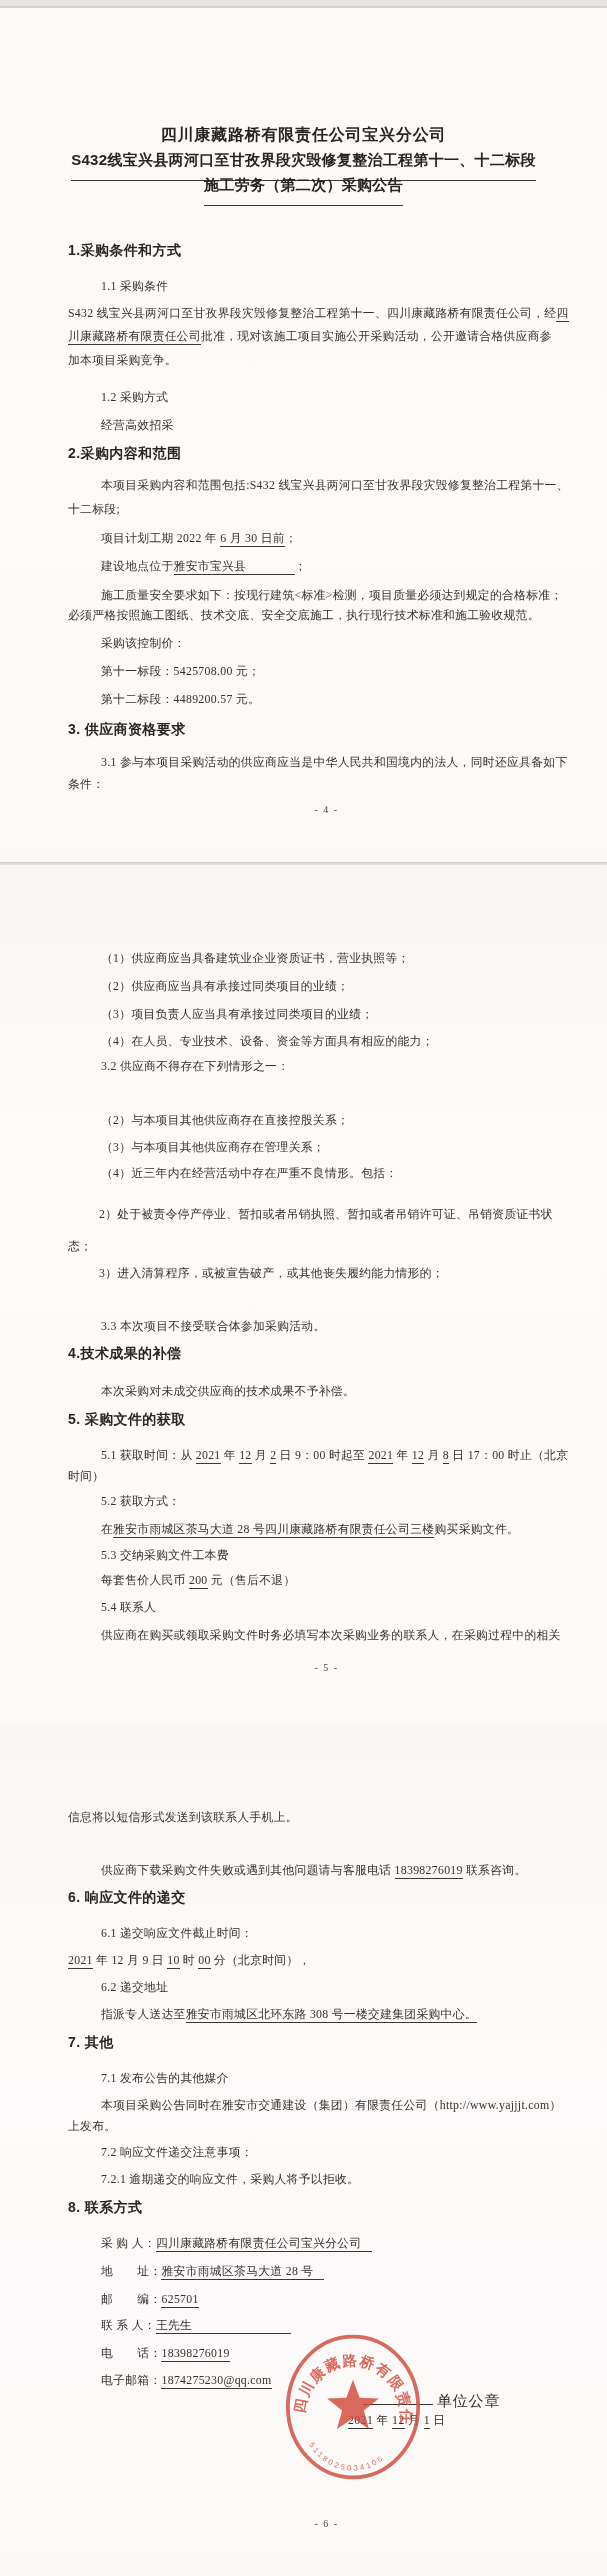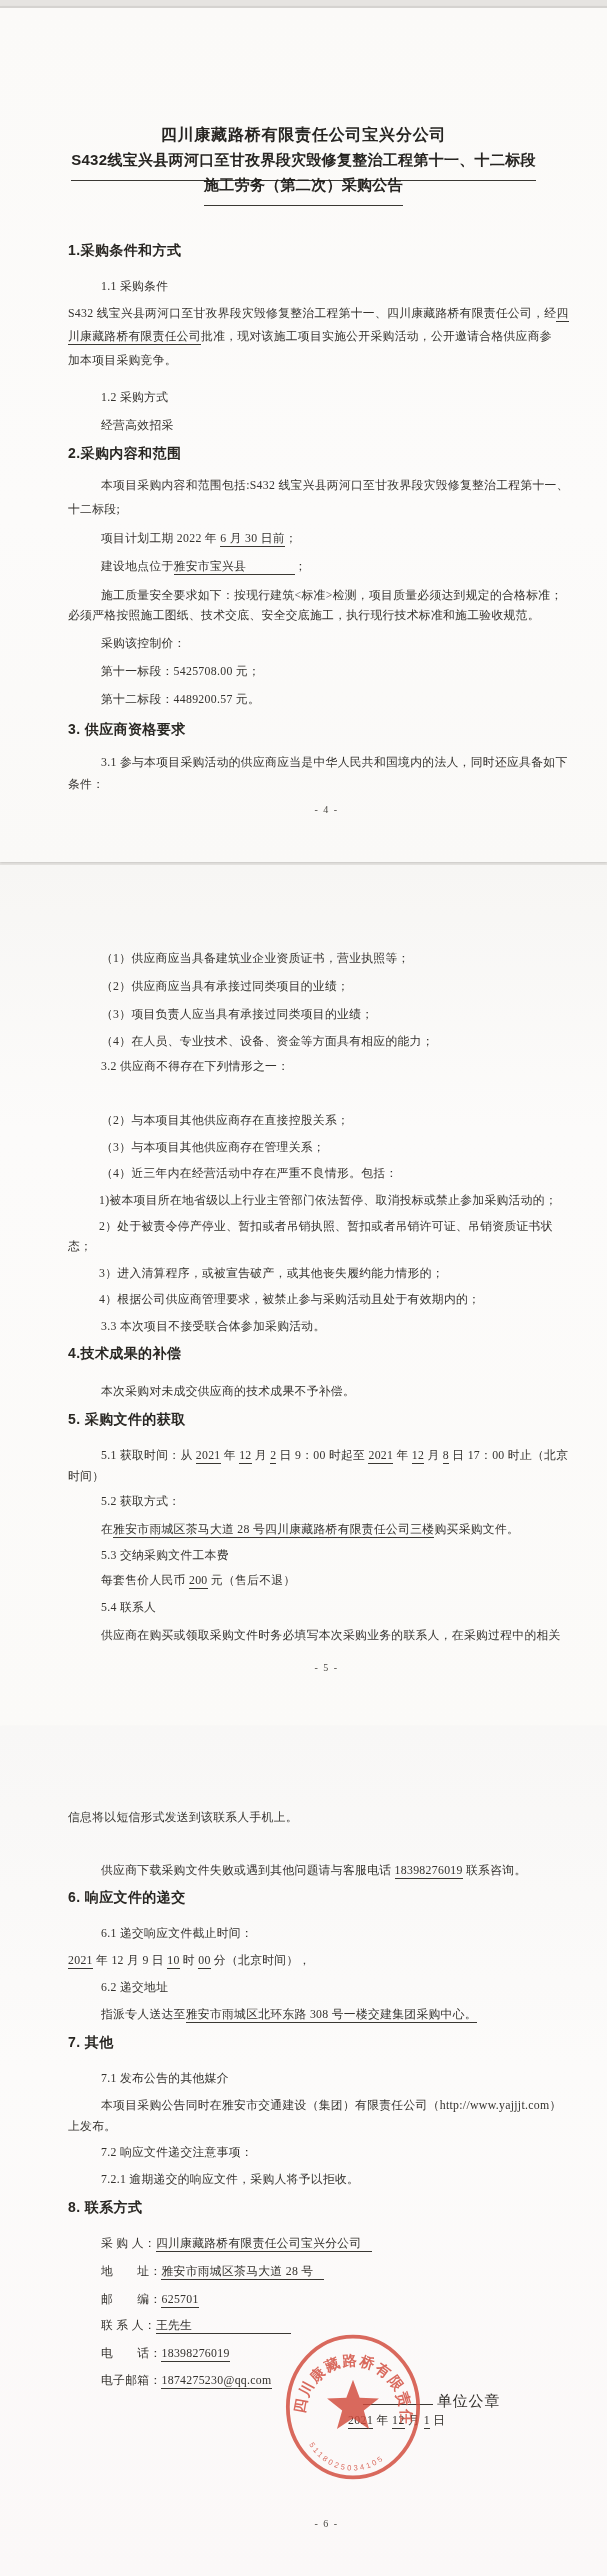--- a/index.html
+++ b/index.html
@@ -74,25 +74,23 @@
     <div class="ln ind" style="top:86px">（1）供应商应当具备建筑业企业资质证书，营业执照等；</div>
     <div class="ln ind" style="top:114px">（2）供应商应当具有承接过同类项目的业绩；</div>
     <div class="ln ind" style="top:142px">（3）项目负责人应当具有承接过同类项目的业绩；</div>
     <div class="ln ind" style="top:169px">（4）在人员、专业技术、设备、资金等方面具有相应的能力；</div>
 
     <div class="ln ind" style="top:194px">3.2 供应商不得存在下列情形之一：</div>
     <div class="ln ind" style="top:248px">（2）与本项目其他供应商存在直接控股关系；</div>
     <div class="ln ind" style="top:275px">（3）与本项目其他供应商存在管理关系；</div>
     <div class="ln ind" style="top:301px">（4）近三年内在经营活动中存在严重不良情形。包括：</div>
 
-    <div class="ln ind2" style="top:328px">1)被本项目所在地省级以上行业主管部门依法暂停、取消投标或禁止参加采购活动的；</div>
-    <div class="ln ind2" style="top:354px">2）处于被责令停产停业、暂扣或者吊销执照、暂扣或者吊销许可证、吊销资质证书状</div>
+    <div class="ln ind2" style="top:342px">2）处于被责令停产停业、暂扣或者吊销执照、暂扣或者吊销许可证、吊销资质证书状</div>
     <div class="ln" style="top:374px">态；</div>
     <div class="ln ind2" style="top:401px">3）进入清算程序，或被宣告破产，或其他丧失履约能力情形的；</div>
-    <div class="ln ind2" style="top:427px">4）根据公司供应商管理要求，被禁止参与采购活动且处于有效期内的；</div>
 
     <div class="ln ind" style="top:454px">3.3 本次项目不接受联合体参加采购活动。</div>
 
     <div class="ln hd" style="top:479px">4.技术成果的补偿</div>
     <div class="ln ind" style="top:519px">本次采购对未成交供应商的技术成果不予补偿。</div>
 
     <div class="ln hd" style="top:545px">5. 采购文件的获取</div>
     <div class="ln ind" style="top:583px"><span>5.1 获取时间：从 </span><span class="u">2021</span><span> 年 </span><span class="u">12</span><span> 月 </span><span class="u">2</span><span> 日 9：00 时起至 </span><span class="u">2021</span><span> 年 </span><span class="u">12</span><span> 月 </span><span class="u">8</span><span> 日 17：00 时止（北京</span></div>
     <div class="ln" style="top:604px">时间）</div>
 

